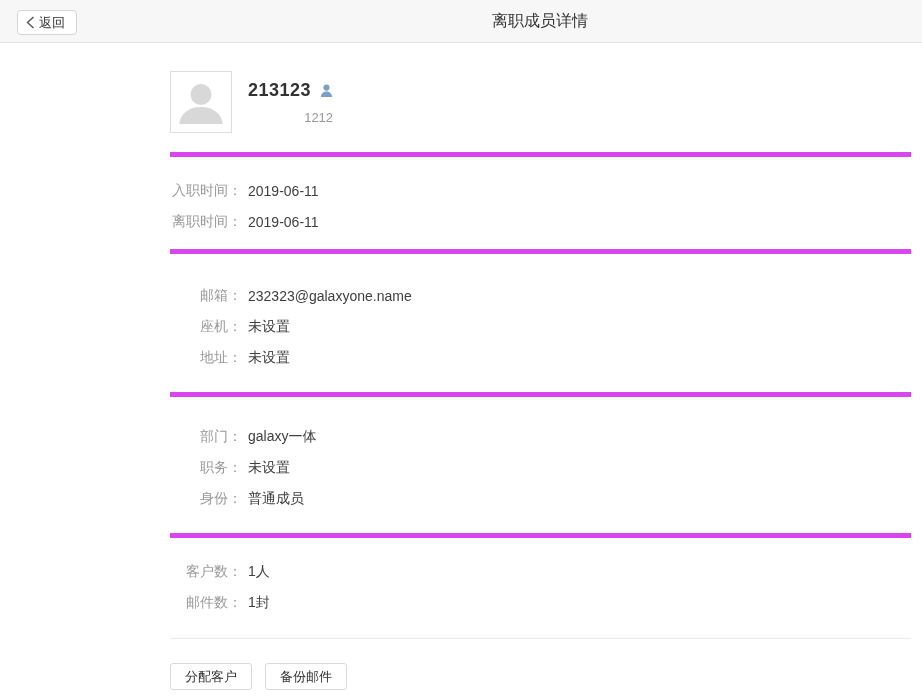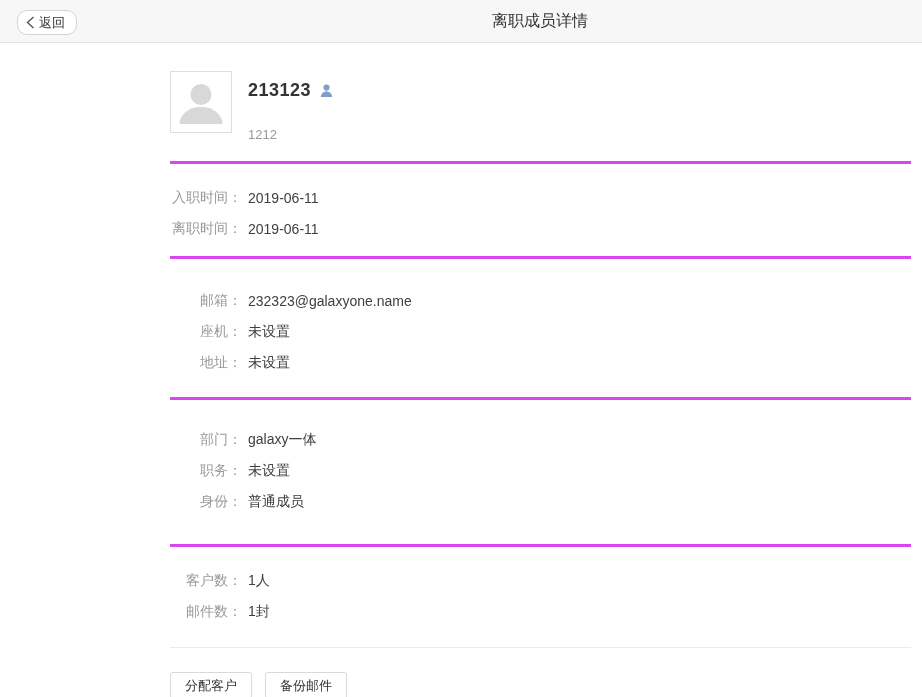--- a/index.html
+++ b/index.html
@@ -13,51 +13,51 @@
   
   .topbar {
     position: relative; height: 43px;
     background: #f7f7f7;
     border-bottom: 1px solid #e3e3e3;
   }
   .back-btn {
     position: absolute; left: 17px; top: 10px;
     height: 25px; padding: 0 11px 0 8px;
     display: inline-flex; align-items: center; gap: 4px;
-    background: #fff; border: 1px solid #d4d4d4; border-radius: 10px;
+    background: #fff; border: 1px solid #d4d4d4; border-radius: 4px;
     font-size: 13px; color: #333; cursor: pointer;
     font-family: inherit;
   }
   .back-btn svg { display: block; }
   .topbar-title {
     position: absolute; left: 540px; top: 0;
     transform: translateX(-50%);
     line-height: 42px; font-size: 16px; color: #333;
     white-space: nowrap;
     text-align: center;
   }
   
   .content { margin: 0 11px 0 170px; }
-  .profile { display: flex; padding: 28px 0 19px; }
+  .profile { display: flex; padding: 28px 0 19px; text-align: right; }
   .avatar {
     width: 62px; height: 62px; flex-shrink: 0;
     border: 1px solid #ddd; background: #fff;
   }
   .avatar svg { display: block; }
   .profile-info { margin-left: 16px; padding-top: 9px; }
   .name-row { display: flex; align-items: center; }
   .name { font-size: 18px; font-weight: bold; color: #333; letter-spacing: .5px; }
   .member-icon { margin-left: 9px; display: inline-flex; }
-  .alias { margin-top: 26px; font-size: 13px; color: #999; }
+  .alias { margin-top: 9px; font-size: 13px; color: #999; }
 
-  .section { border-top: 3px solid #d946ef; }
+  .section { border-top: 5px solid #d946ef; }
   .sec-dates    { padding: 18px 0 12px; }
   .sec-contact  { padding: 26px 0 19px; }
   .sec-dept     { padding: 24px 0 19px; }
-  .sec-counts   { padding: 18px 0 20px; margin-top: 8px; }
+  .sec-counts   { padding: 18px 0 20px; }
 
   .row { height: 31px; display: flex; align-items: center; font-size: 14px; }
   .row-label { width: 72px; flex-shrink: 0; text-align: right; color: #999; }
   .row-value { margin-left: 6px; color: #404040; }
   .redacted {
     margin-left: 8px; width: 82px; height: 15px; border-radius: 2px;
     background: linear-gradient(90deg, #d7d7d7 0%, #dedede 35%, #d9d9d9 65%, #ececec 100%);
     filter: blur(2px);
   }
   

